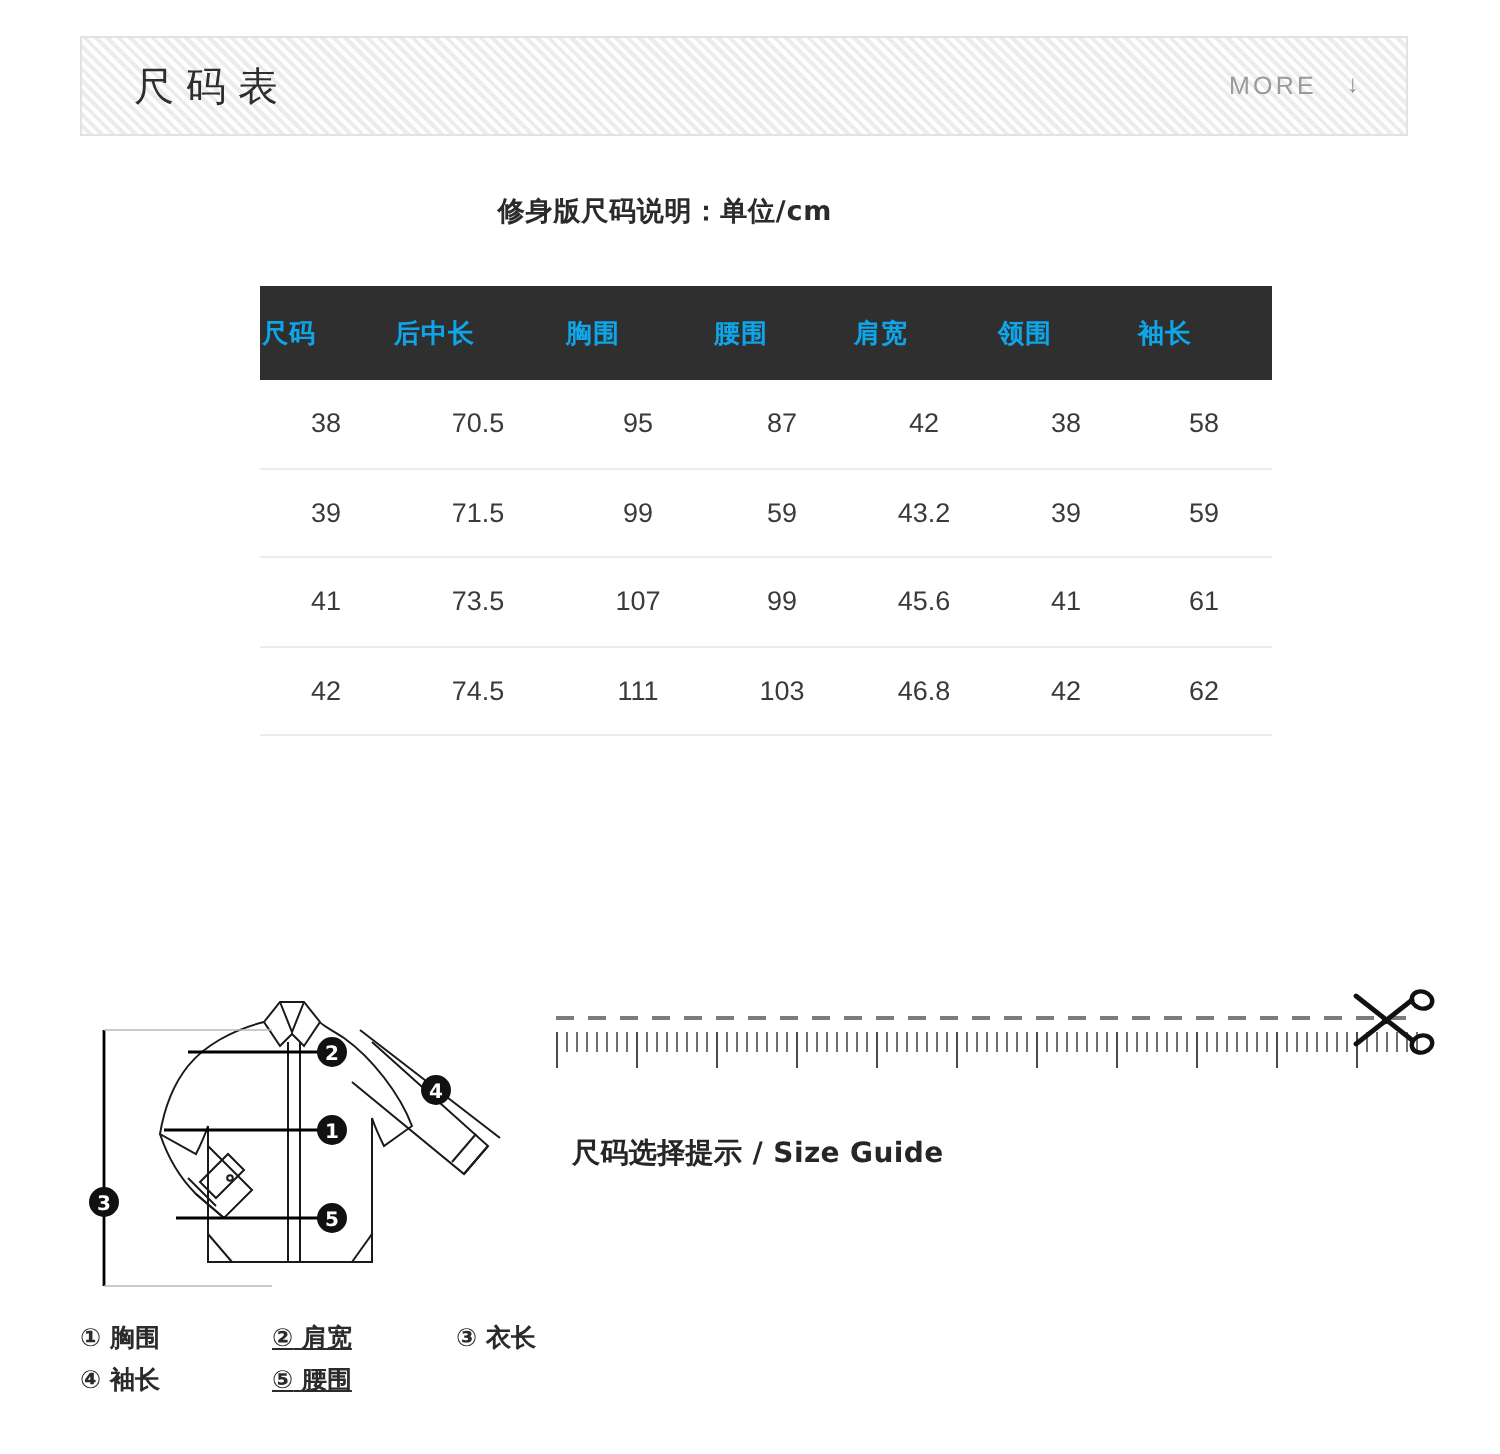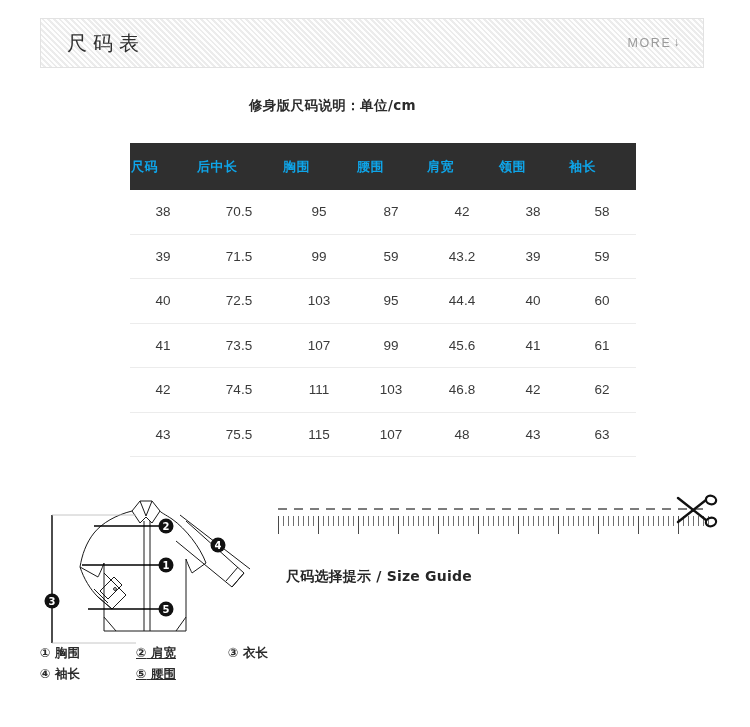--- a/index.html
+++ b/index.html
@@ -40,21 +40,21 @@
   #page-title {
     font-size: 20px;
     letter-spacing: 6px;
     color: #2e2e2e;
     font-family: "DejaVu Sans", sans-serif;
     font-weight: 400;
   }
   #more-link {
     display: flex;
     align-items: flex-start;
-    gap: 2px;
+    gap: 15px;
     font-size: 12.5px;
     letter-spacing: 1.6px;
     color: #9a9a9a;
     cursor: pointer;
     user-select: none;
   }
   #more-link .arrow {
     font-size: 12px;
     line-height: 1;
     color: #8e8e8e;
@@ -171,21 +171,21 @@
     left: 36px;
     top: 497px;
     width: 242px;
     height: 160px;
   }
 
   
   #diagram-legend {
     position: absolute;
     left: 40px;
-    top: 642px;
+    top: 658px;
     width: 250px;
     font-size: 12.5px;
     font-weight: bold;
     color: #2b2b2b;
     font-family: "DejaVu Sans", sans-serif;
     line-height: 21px;
   }
   #diagram-legend .legend-row {
     display: flex;
   }
@@ -265,54 +265,36 @@
     <tr>
       <td>39</td>
       <td>71.5</td>
       <td>99</td>
       <td>59</td>
       <td>43.2</td>
       <td>39</td>
       <td>59</td>
     </tr>
     <tr>
-      <td>40</td>
-      <td>72.5</td>
-      <td>103</td>
-      <td>95</td>
-      <td>44.4</td>
-      <td>40</td>
-      <td>60</td>
-    </tr>
-    <tr>
       <td>41</td>
       <td>73.5</td>
       <td>107</td>
       <td>99</td>
       <td>45.6</td>
       <td>41</td>
       <td>61</td>
     </tr>
     <tr>
       <td>42</td>
       <td>74.5</td>
       <td>111</td>
       <td>103</td>
       <td>46.8</td>
       <td>42</td>
       <td>62</td>
-    </tr>
-    <tr>
-      <td>43</td>
-      <td>75.5</td>
-      <td>115</td>
-      <td>107</td>
-      <td>48</td>
-      <td>43</td>
-      <td>63</td>
     </tr>
   </tbody>
 </table>
 
 <div id="cutline-area">
   <div id="cutline-dashes"></div>
   <div id="ruler-ticks"></div>
   <svg id="scissors-icon" viewBox="0 0 44 40">
     <g stroke="#111" stroke-width="2.4" fill="none" stroke-linecap="round">
       <line x1="4" y1="6" x2="32" y2="28"></line>

